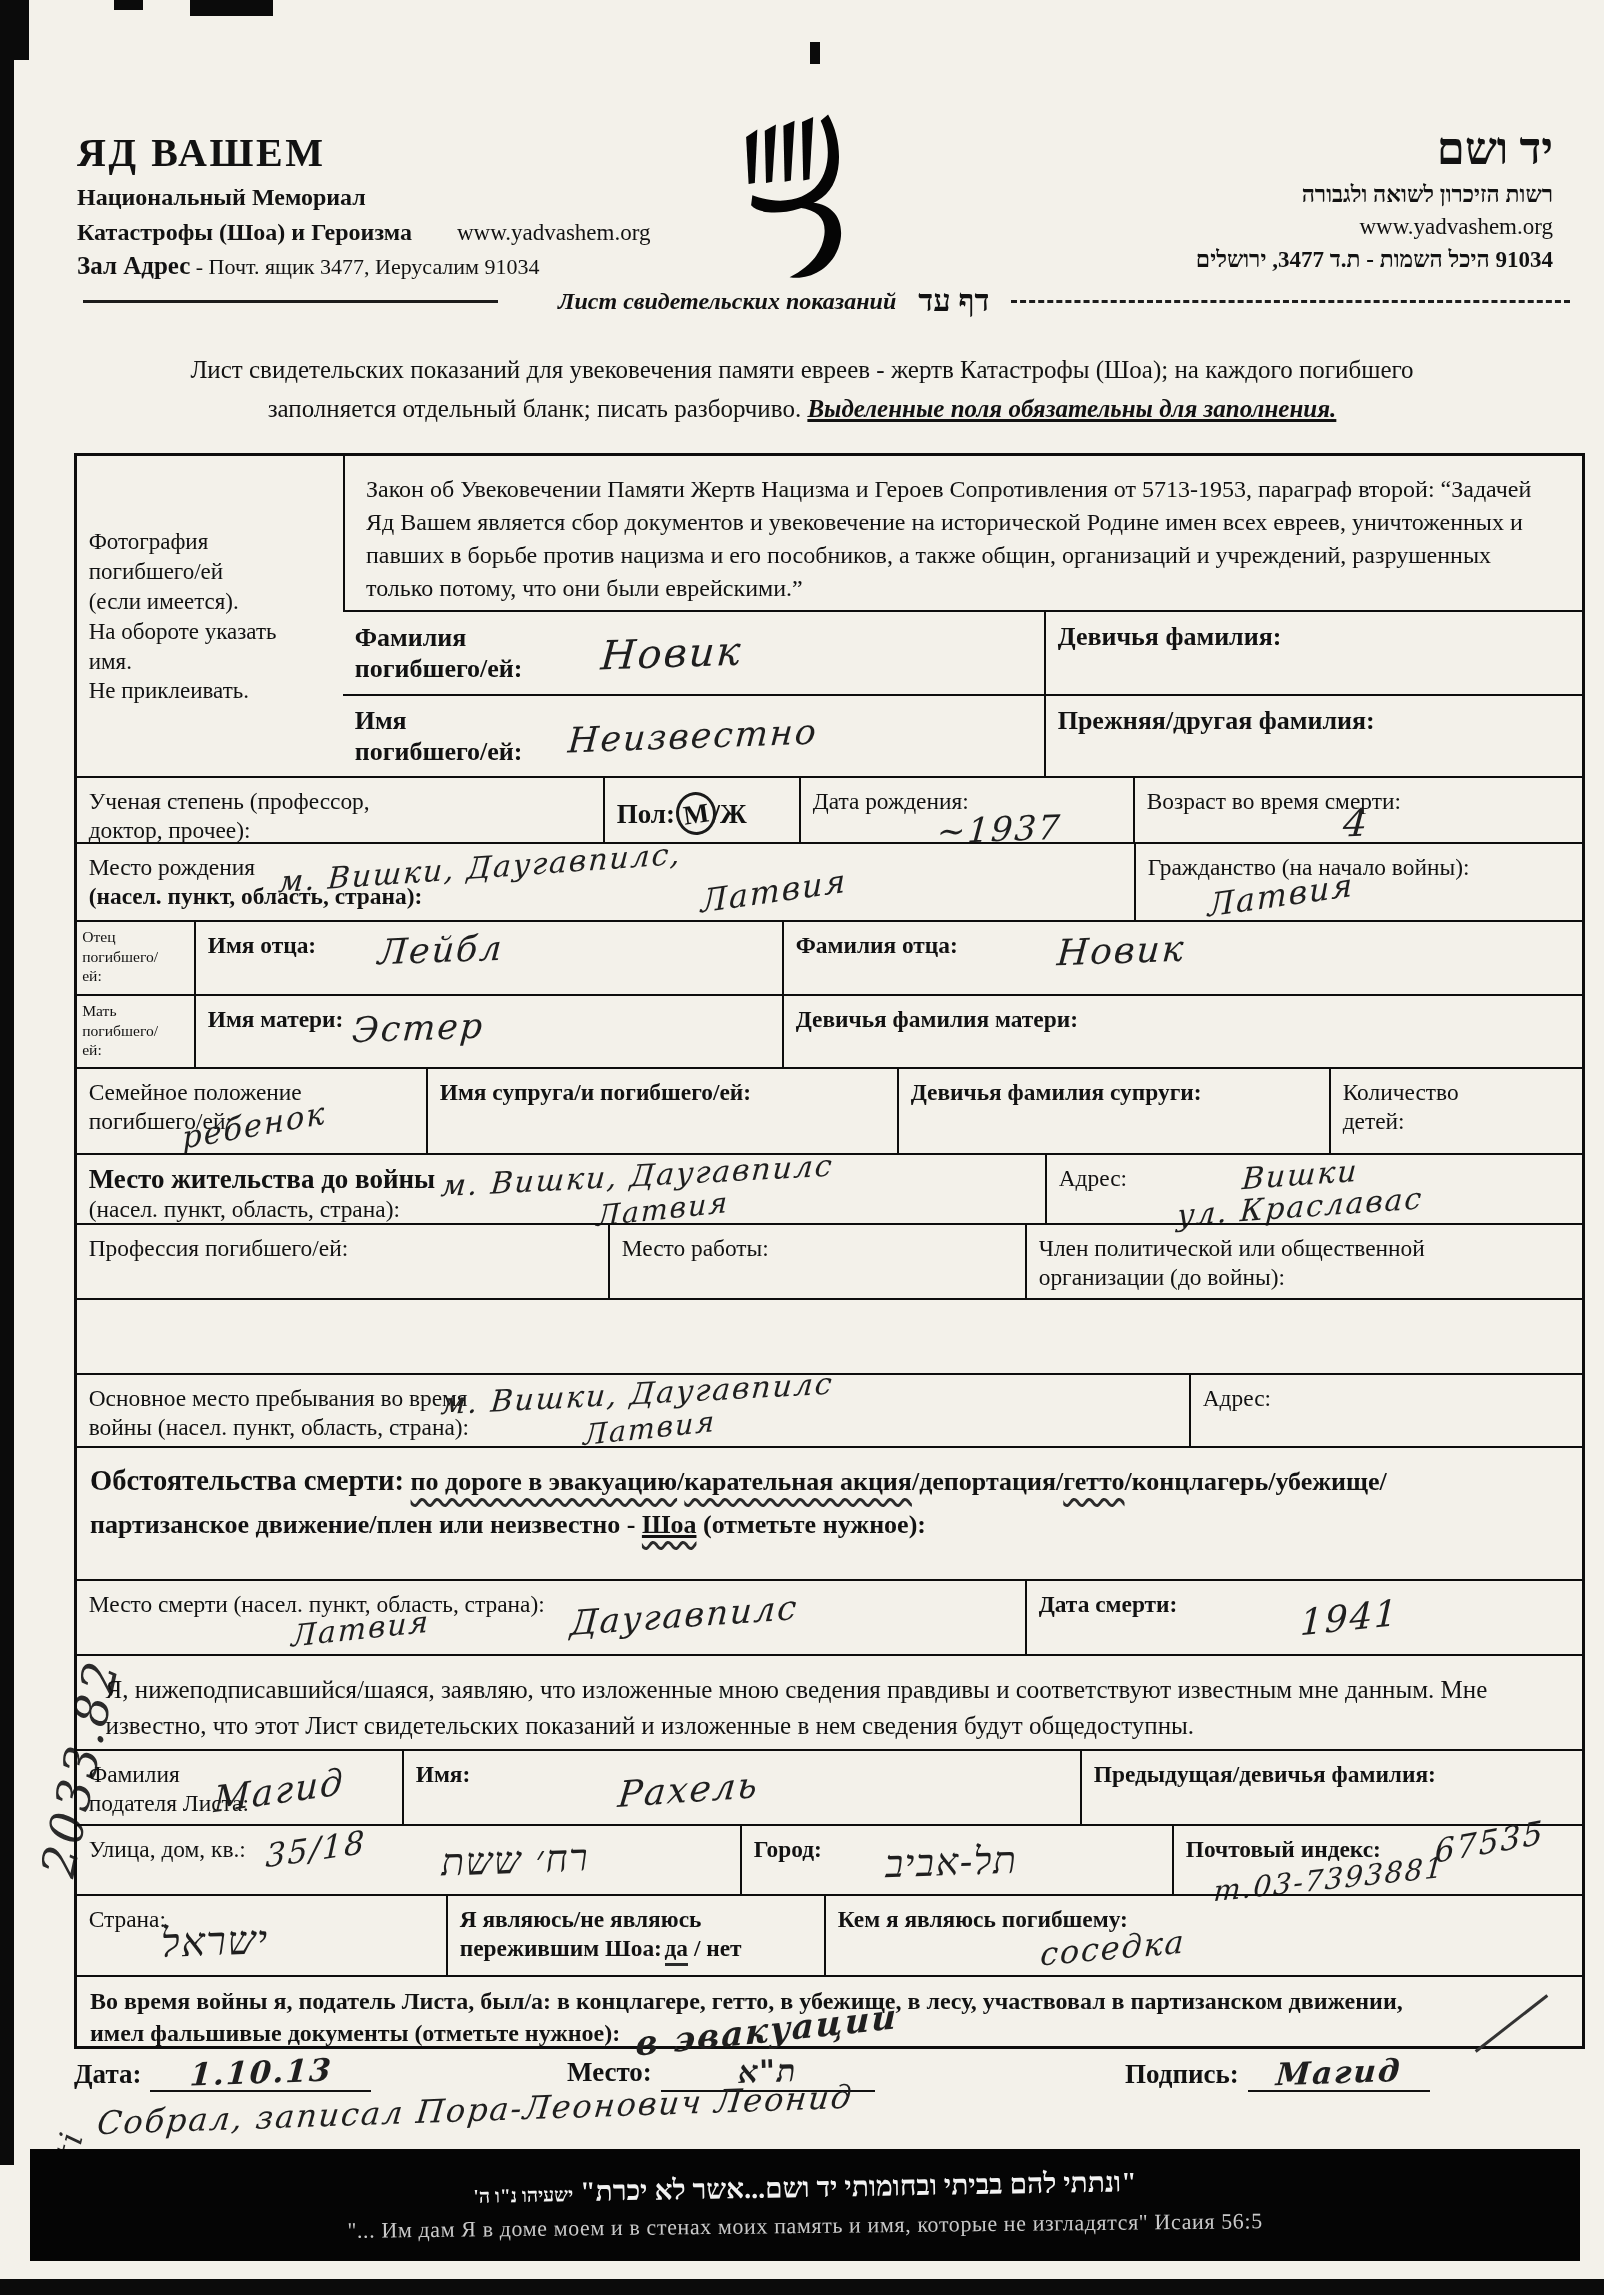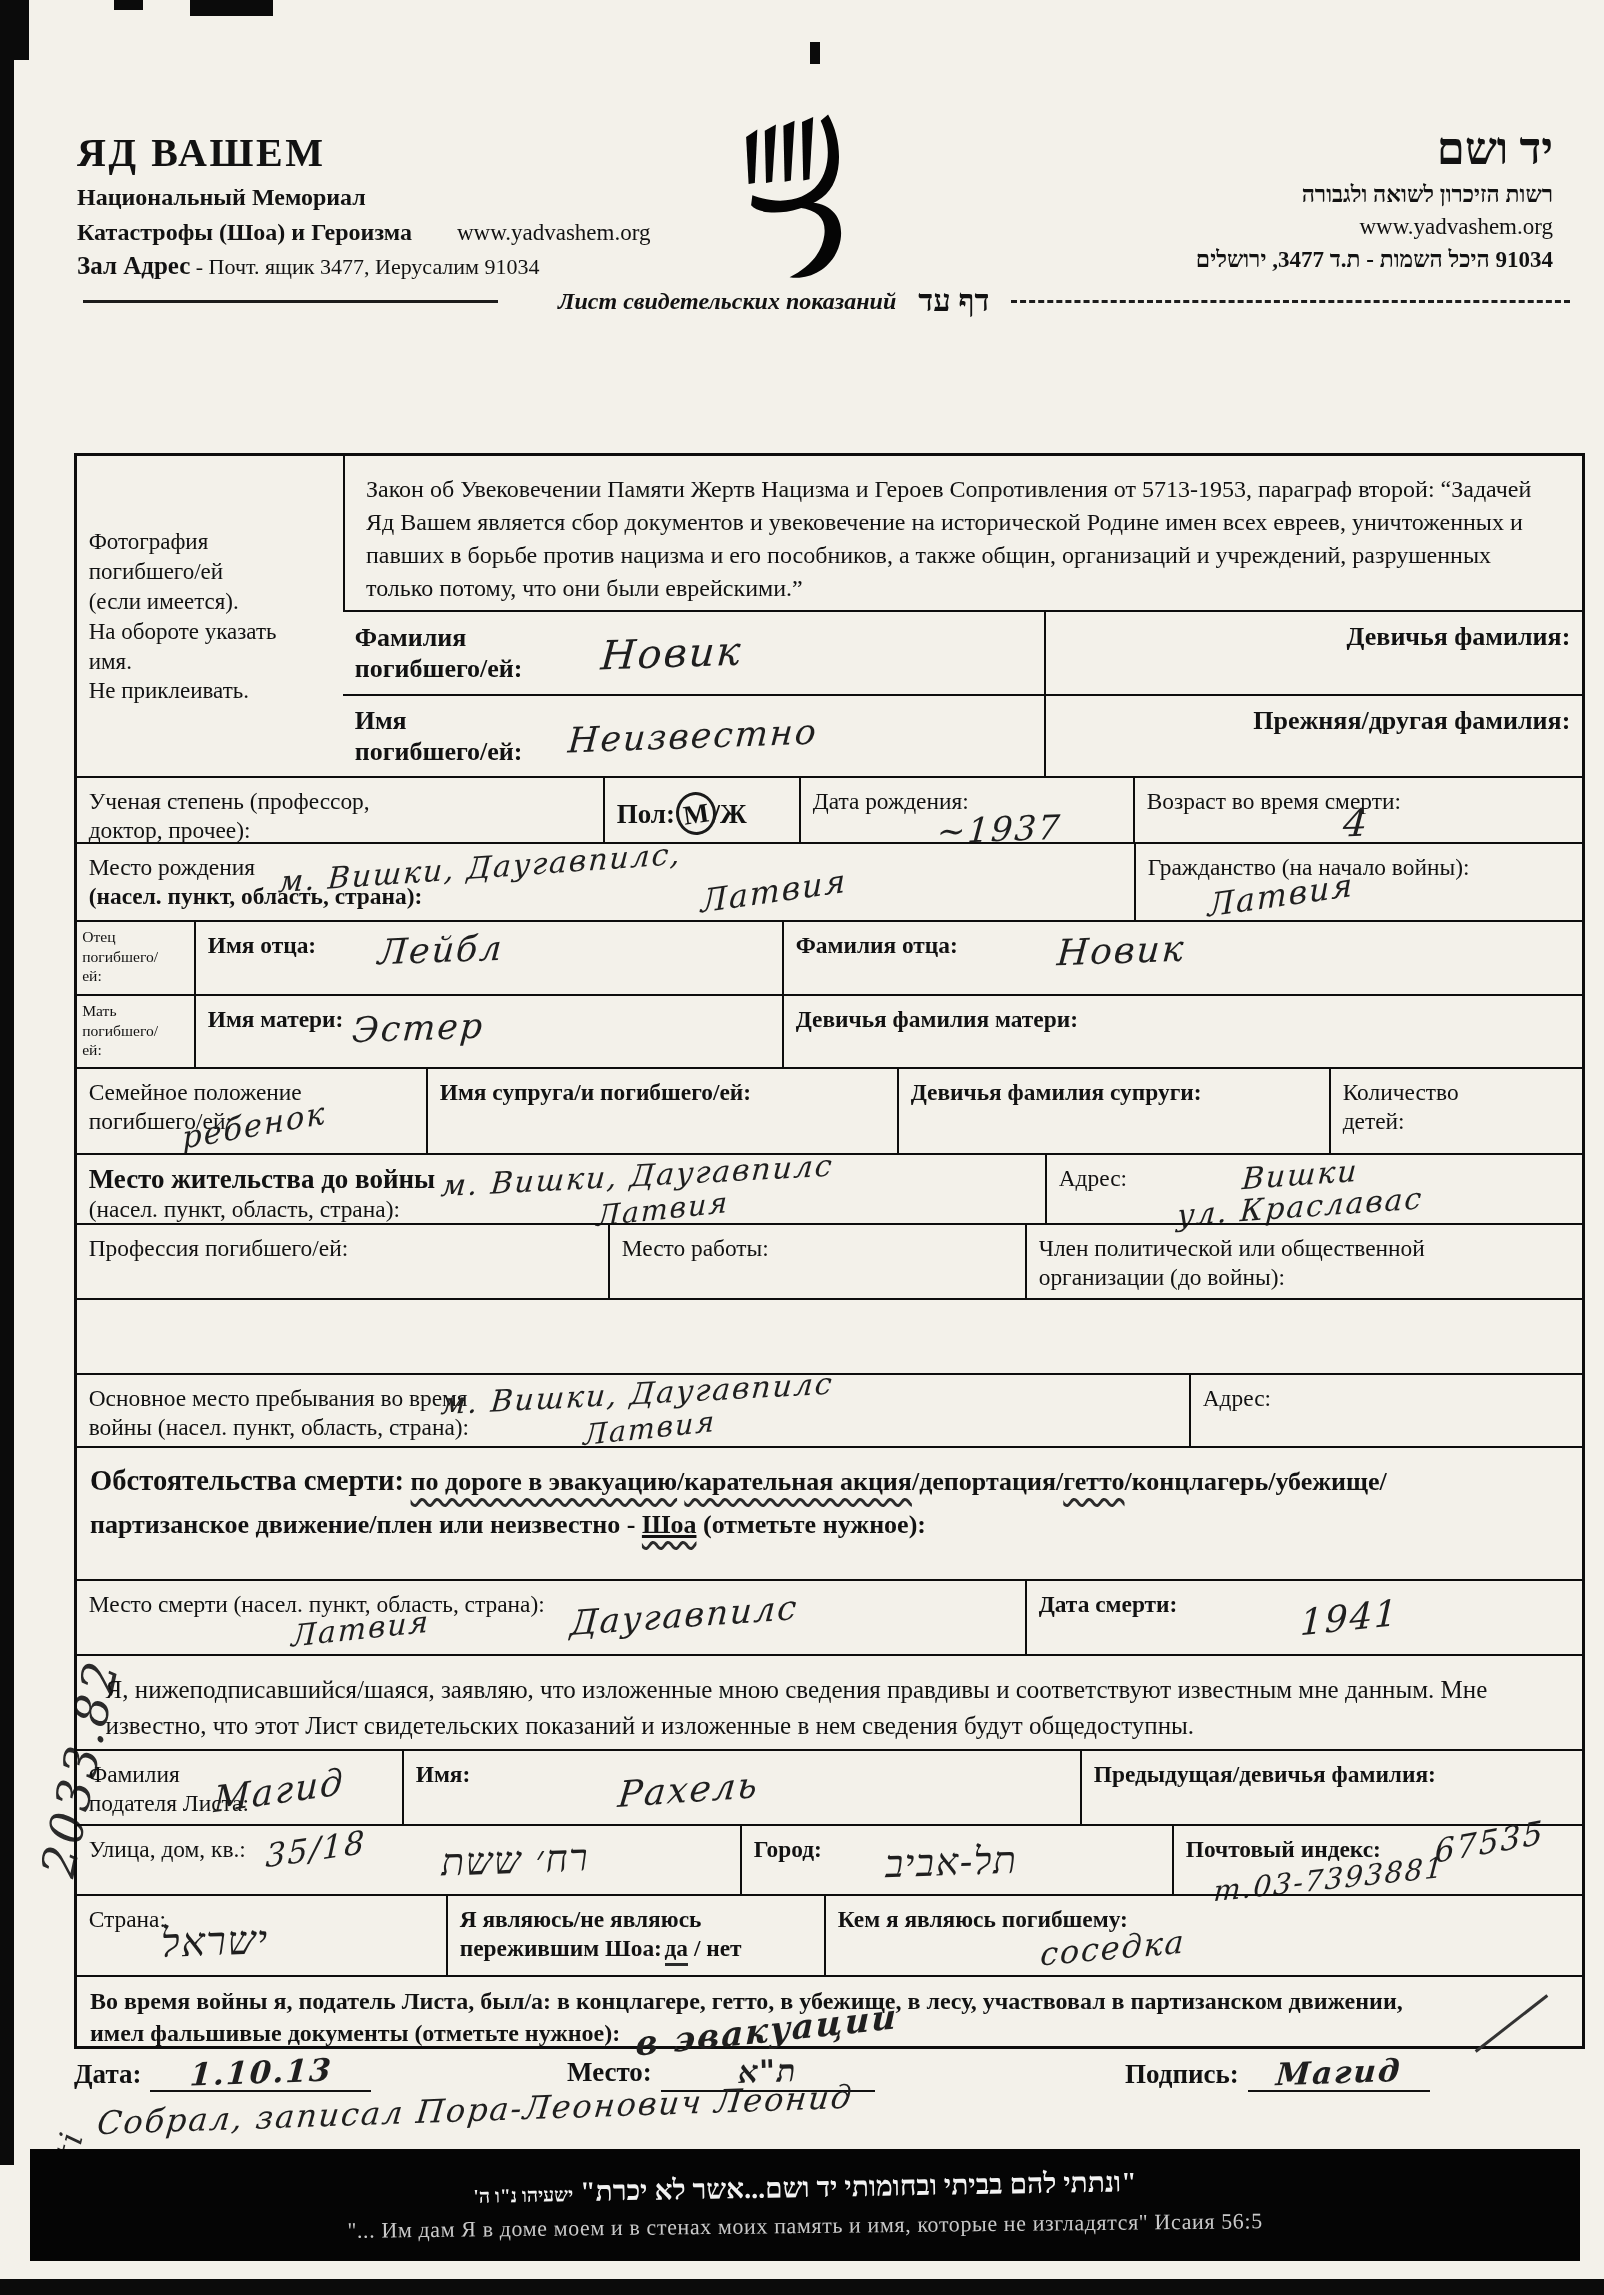--- a/index.html
+++ b/index.html
@@ -55,21 +55,21 @@
   .cell:first-child { border-left:none; }
   .lbl { font-size:23.4px; line-height:1.25; }
   .lbl.b { font-weight:bold; }
   
   .photo-cell { width:266px; padding-top:71px; font-size:23px; line-height:1.3; }
   .top-right { flex:1; display:flex; flex-direction:column; }
   .law-cell { height:154px; border-left:2.6px solid #0d0d0d; padding:17px 19.5px 0 21px;
               font-size:24px; line-height:1.37; font-weight:500; }
   .name-row { display:flex; border-top:2.6px solid #0d0d0d; }
   .name-main { width:701px; border-left:2.6px solid #0d0d0d; display:flex; align-items:center; padding:6.5px 11.7px; }
-  .name-side { flex:1; border-left:2.6px solid #0d0d0d; padding:9px 11.7px;text-align:right; }
+  .name-side { flex:1; border-left:2.6px solid #0d0d0d; padding:9px 11.7px; }
   .big-lbl { font-size:26px; font-weight:bold; line-height:1.2; }
   .surname-row { height:84px; }
   .firstname-row { height:82px; }
   .hw-name { font-size:40px; margin-left:78px; }
   .hw-firstname { font-size:35px; margin-left:45px; }
   
   .degree-row { height:66px; }
   .degree-cell { width:526px; }
   .sex-cell { width:196px; font-size:27px; font-weight:bold; padding-top:14.3px; white-space:nowrap; }
   .sex-circle { display:inline-block; border:3.2px solid #1a1a1a; border-radius:50%;
@@ -220,20 +220,24 @@
     <div class="he-line">91034 היכל השמות - ת.ד 3477, ירושלים</div>
   </div>
 
   <div class="title-row">
     <div class="rule" style="max-width:415px"></div>
     <div class="title-ru">Лист свидетельских показаний</div>
     <div class="title-he">דף עד</div>
     <div class="rule dashed"></div>
   </div>
 
+  <div class="intro">
+    <span>Лист свидетельских показаний для увековечения памяти евреев - жертв Катастрофы (Шоа); на каждого погибшего</span><br>
+    <span>заполняется отдельный бланк; писать разборчиво. </span><span class="tail">Выделенные поля обязательны для заполнения.</span>
+  </div>
 
   <div class="form">
 
     <div class="row" style="border-top:none;">
       <div class="cell photo-cell pre">Фотография
 погибшего/ей
 (если имеется).
 На обороте указать
 имя.
 Не приклеивать.</div>

